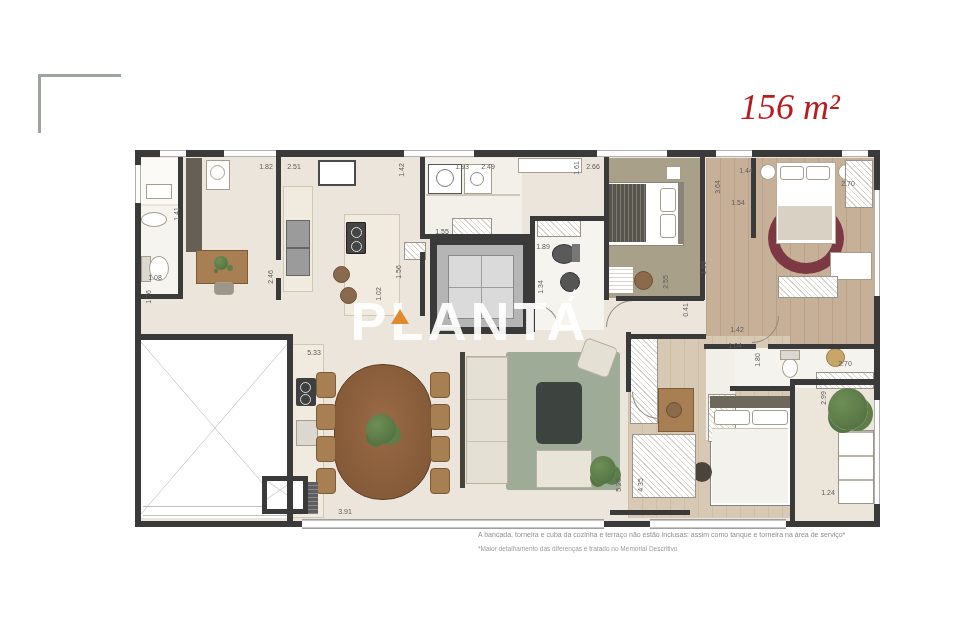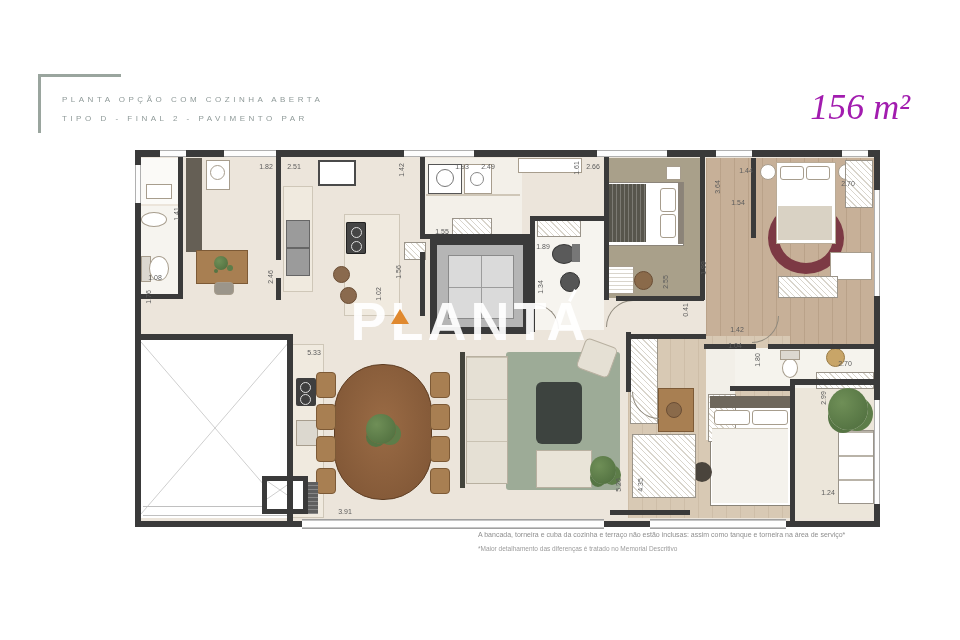--- a/index.html
+++ b/index.html
@@ -4,22 +4,22 @@
 <style>
   html,body{margin:0;padding:0;background:#ffffff;}
   .stage{position:relative;width:960px;height:640px;background:#fff;overflow:hidden;
          font-family:"Liberation Sans",sans-serif;}
   .abs{position:absolute;}
   
   .bracket{position:absolute;left:38px;top:74px;width:80px;height:56px;
            border-top:3px solid #9aa59e;border-left:3px solid #9aa59e;}
   .title{position:absolute;left:62px;top:90px;font-size:8px;letter-spacing:3.5px;
          color:#8f9a99;line-height:19px;text-transform:uppercase;}
-  .area{position:absolute;left:740px;top:86px;width:170px;text-align:right;
-        font-family:"Liberation Serif",serif;font-style:italic;font-size:36px;color:#a21caf;}
+  .area{position:absolute;left:740px;top:86px;width:170px;text-align:left;
+        font-family:"Liberation Serif",serif;font-style:italic;font-size:36px;color:#b91c1c;}
   
   .fl{position:absolute;z-index:1;}
   .w{position:absolute;background:#3a3a3a;z-index:20;}
   .win{position:absolute;background:#fdfdfd;z-index:21;box-shadow:inset 0 1px 0 #b0b0b0,inset 0 -1px 0 #b0b0b0;}
   .winv{position:absolute;background:#fdfdfd;z-index:21;box-shadow:inset 1px 0 0 #b0b0b0,inset -1px 0 0 #b0b0b0;}
   .wint{position:absolute;background:#fdfdfd;z-index:21;border-top:1px solid #9f9f9f;border-bottom:1px solid #9f9f9f;
         box-shadow:inset 0 3px 0 -2px #c4c4c4,inset 0 -3px 0 -2px #c4c4c4;}
   .hat{position:absolute;z-index:6;border:1px solid #9a948a;
        background:repeating-linear-gradient(45deg,#ffffff 0 3px,#d9d5cc 3px 4px);}
   .fur{position:absolute;z-index:5;background:#fff;border:1px solid #a79d8d;}
@@ -45,24 +45,20 @@
   
   .note1{position:absolute;left:478px;top:531px;font-size:7px;color:#8f8f8f;}
   .note2{position:absolute;left:478px;top:545px;font-size:6.5px;color:#9c9c9c;}
 </style>
 </head>
 <body>
 
 <div class="stage">
 
   <div class="bracket"></div>
-  <div class="title">
-    <div>PLANTA OPÇÃO COM COZINHA ABERTA</div>
-    <div>TIPO D - FINAL 2 - PAVIMENTO PAR</div>
-  </div>
   <div class="area">156 m²</div>
 
   <div>
 
     <div class="fl" style="left:135px;top:152px;width:745px;height:373px;background:#ece5db;"></div>
     <div class="fl" style="left:706px;top:158px;width:168px;height:190px;background:#c7b098;background-image:repeating-linear-gradient(90deg,rgba(90,60,30,.12) 0 1px,transparent 1px 14px);"></div>
     <div class="fl" style="left:604px;top:158px;width:100px;height:140px;background:#a9a08a;"></div>
     <div class="fl" style="left:628px;top:336px;width:162px;height:182px;background:#d8c9b4;background-image:repeating-linear-gradient(90deg,rgba(90,60,30,.08) 0 1px,transparent 1px 14px);"></div>
     <div class="fl" style="left:139px;top:158px;width:40px;height:46px;background:#fbfaf7;"></div>
     <div class="fl" style="left:139px;top:206px;width:40px;height:90px;background:#f6f4ef;"></div>

